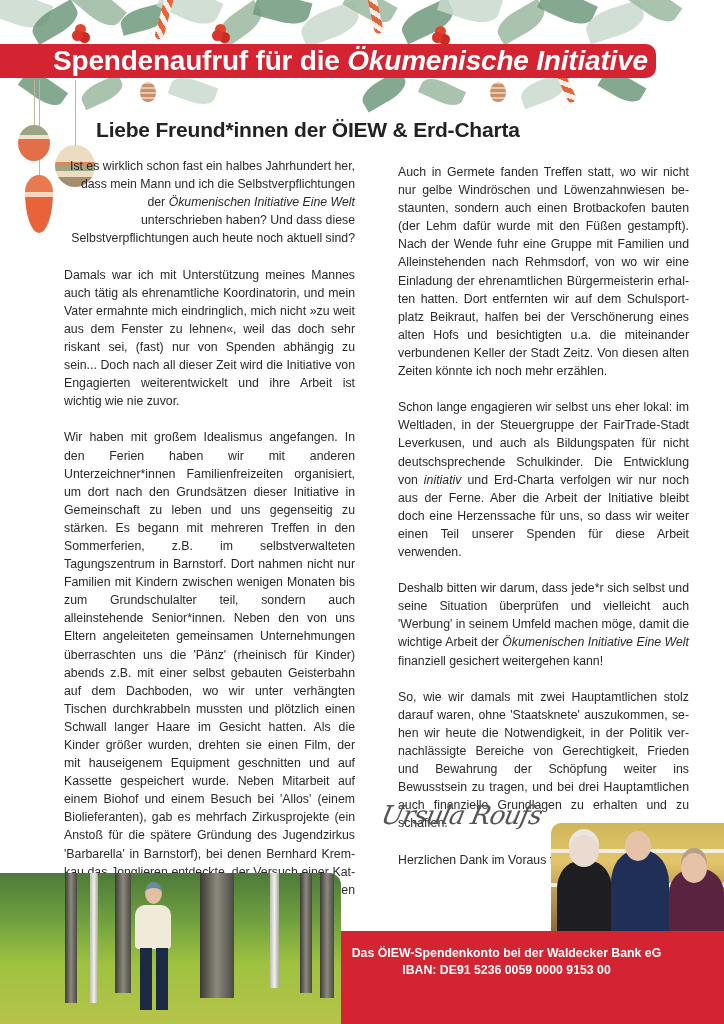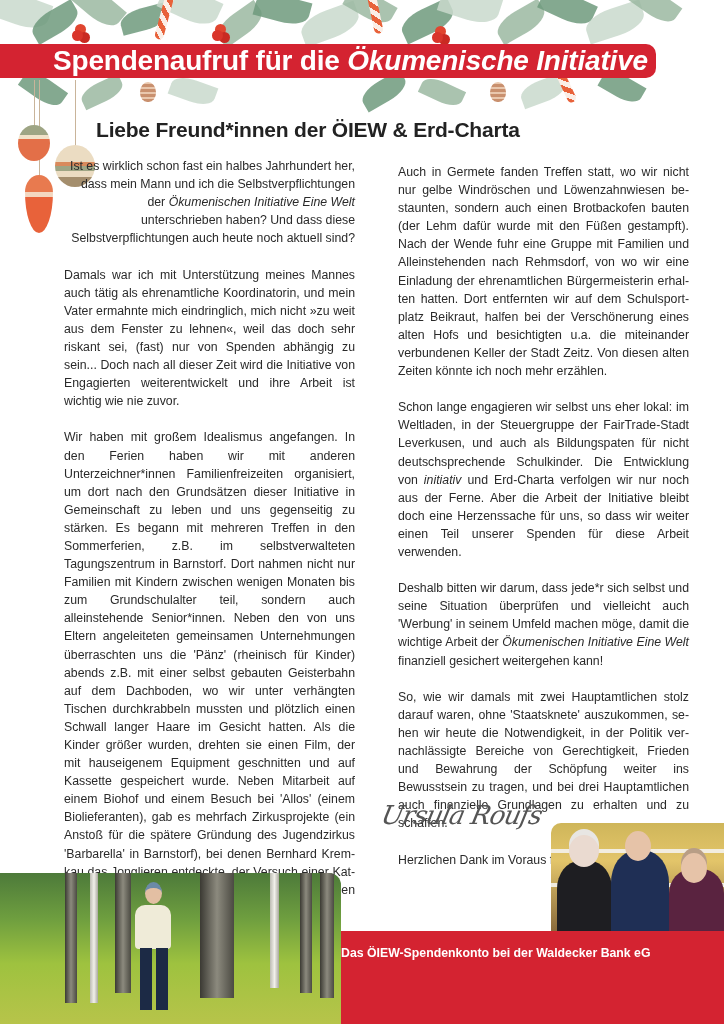--- a/index.html
+++ b/index.html
@@ -55,21 +55,21 @@
   .runner-legs { position: absolute; left: 140px; top: 948px; width: 28px; height: 62px;
                  background: linear-gradient(90deg, #1c2a45 0 42%, transparent 42% 58%, #1c2a45 58% 100%); }
 
   .photo-shop { position: absolute; left: 551px; top: 823px; width: 173px; height: 108px; border-radius: 10px 0 0 0; overflow: hidden;
                 background: linear-gradient(180deg, #cfb65a 0%, #e3c56a 35%, #8a6b3c 100%); }
   .shelf { position: absolute; left: 0; width: 173px; height: 4px; background: #f2ede0; }
   .person { position: absolute; bottom: 0; border-radius: 40% 40% 0 0; }
   .face { position: absolute; border-radius: 50%; background: #e6c3a8; }
 
   .bank-box { position: absolute; left: 341px; top: 931px; width: 383px; height: 93px; background: #d42331;
-              color: #ffffff; font-weight: bold; font-size: 12.3px; line-height: 17px; text-align: left; padding: 14px 52px 0 0; }
+              color: #ffffff; font-weight: bold; font-size: 12.3px; line-height: 17px; text-align: center; padding: 14px 52px 0 0; }
 </style>
 </head>
 <body>
 
 <div class="garland">
   <div class="leaf l" style="left:-10px;top:-5px;width:60px;height:30px;transform:rotate(20deg)"></div>
   <div class="leaf d" style="left:30px;top:10px;width:50px;height:24px;transform:rotate(-30deg)"></div>
   <div class="leaf" style="left:70px;top:-8px;width:55px;height:26px;transform:rotate(40deg)"></div>
   <div class="leaf d" style="left:120px;top:8px;width:48px;height:22px;transform:rotate(-15deg)"></div>
   <div class="leaf l" style="left:160px;top:-10px;width:60px;height:30px;transform:rotate(25deg)"></div>
@@ -148,13 +148,14 @@
   <div class="person" style="left:6px;width:55px;height:70px;background:#1e1e22"></div>
   <div class="face" style="left:18px;top:12px;width:30px;height:32px;background:#eadad0;box-shadow:0 -6px 0 #e8e6e3"></div>
   <div class="person" style="left:60px;width:58px;height:80px;background:#1f2f55"></div>
   <div class="face" style="left:74px;top:8px;width:26px;height:30px"></div>
   <div class="person" style="left:118px;width:55px;height:62px;background:#5a2340"></div>
   <div class="face" style="left:130px;top:30px;width:26px;height:30px;box-shadow:0 -5px 0 #b89e86"></div>
 </div>
 
 <div class="bank-box">
   <div>Das ÖIEW-Spendenkonto bei der Waldecker Bank eG</div>
+  <div>IBAN: DE91 5236 0059 0000 9153 00</div>
 </div>
 
 </body></html>

